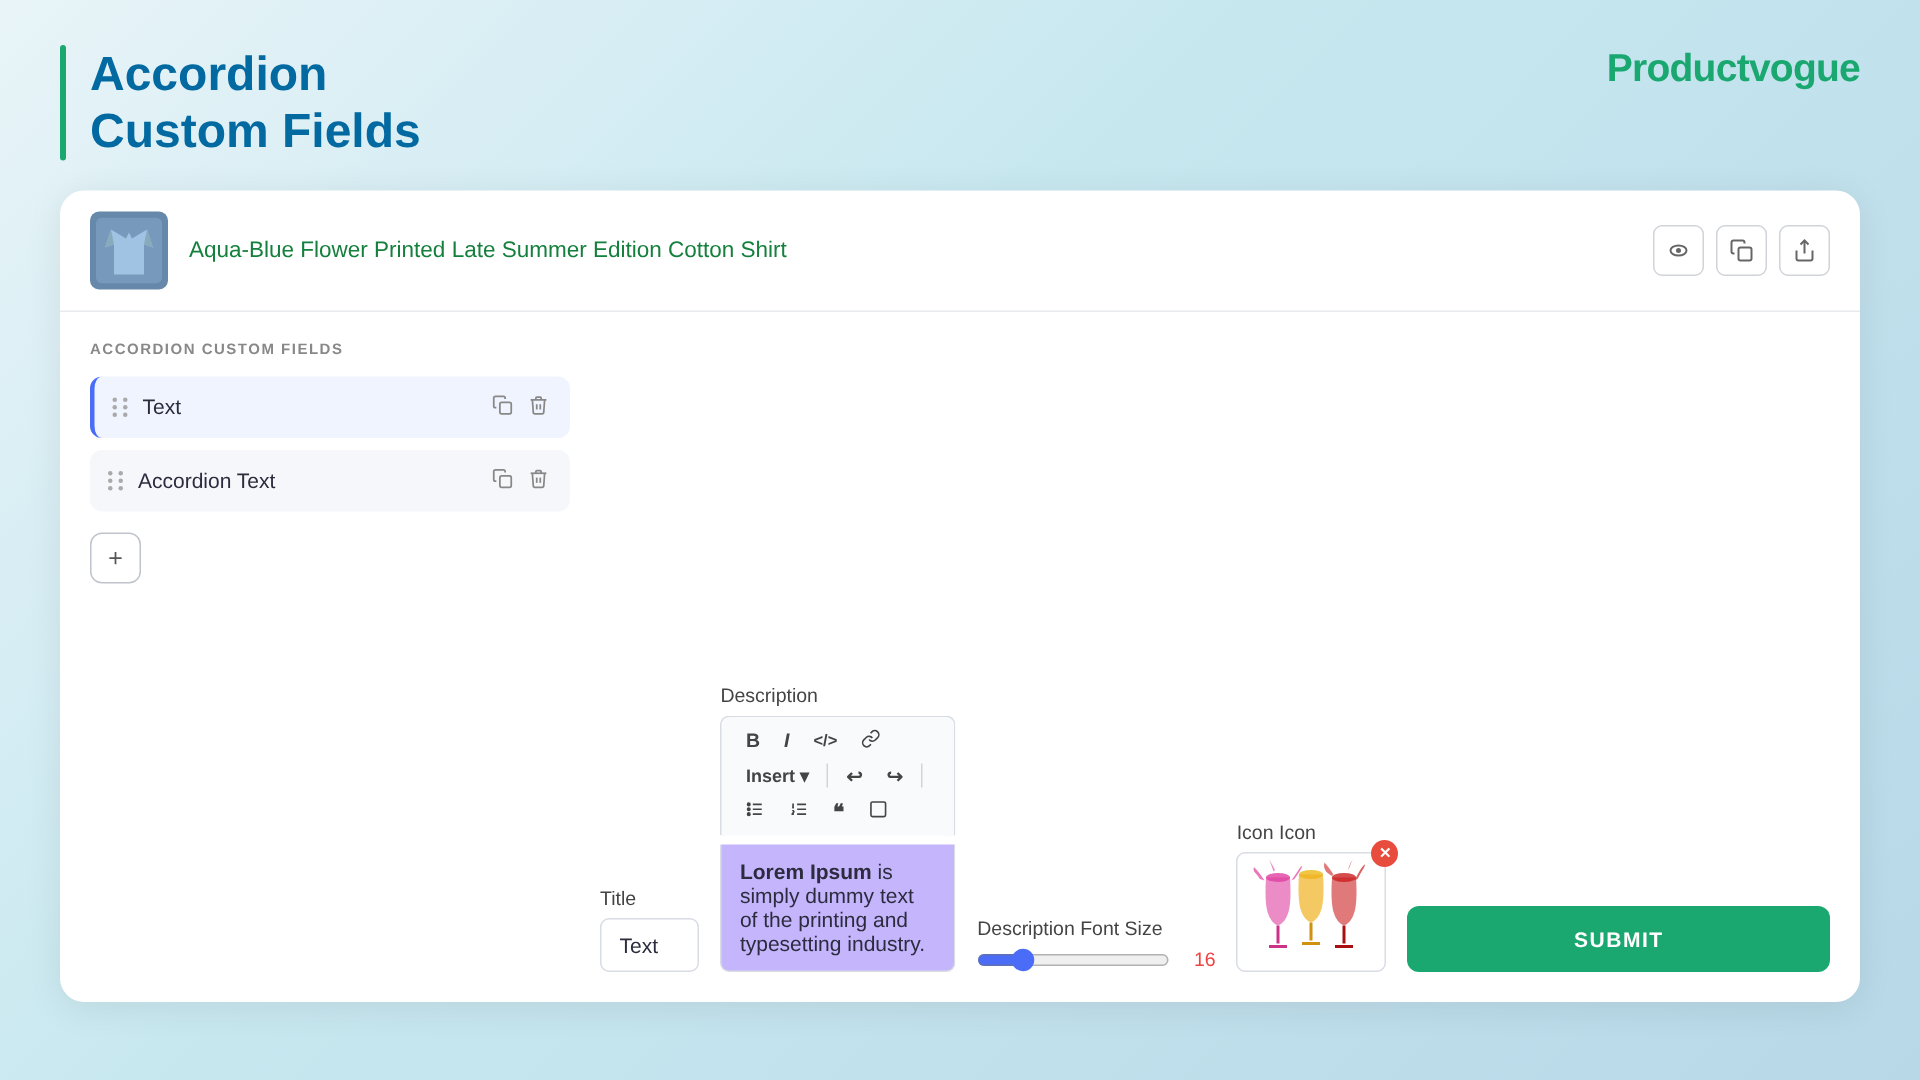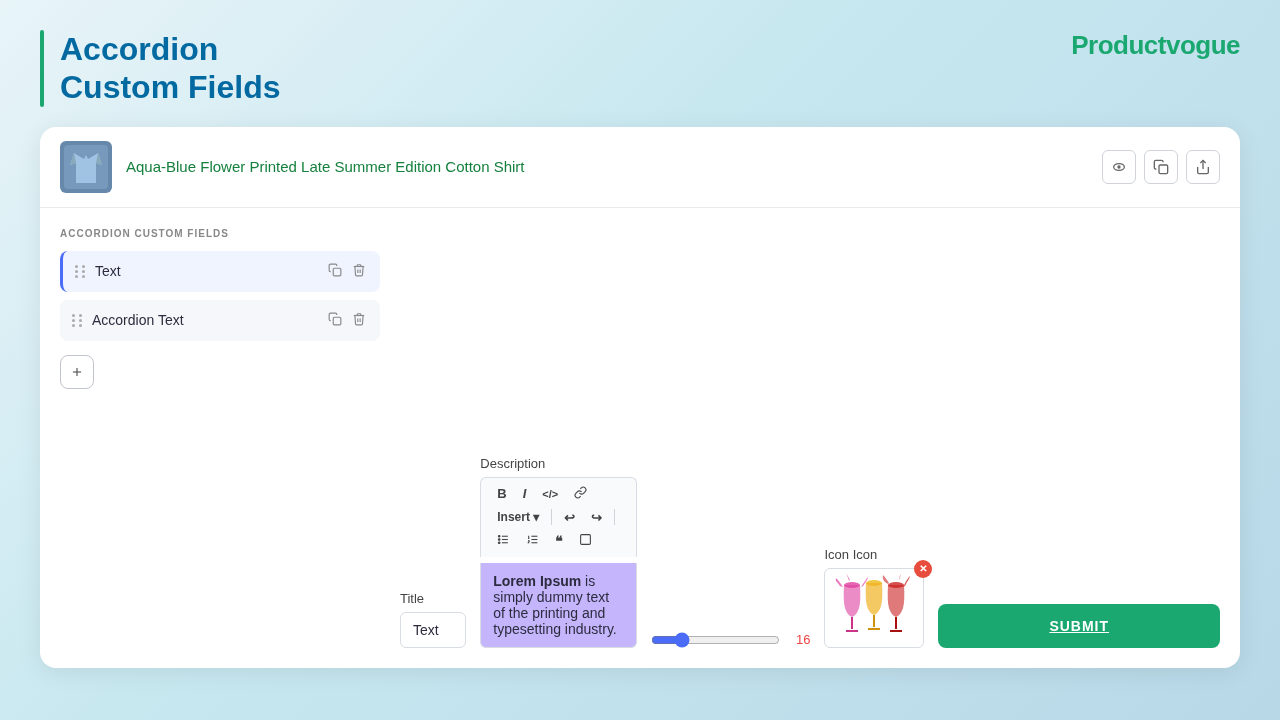--- a/index.html
+++ b/index.html
@@ -320,21 +320,20 @@
       background: #1aa870;
       color: white;
       border: none;
       border-radius: 8px;
       font-size: 14px;
       font-weight: 700;
       letter-spacing: 1px;
       cursor: pointer;
       text-transform: uppercase;
       margin-top: 4px;
-      text-decoration: underline;
     }
 
     
     .dots {
       display: grid;
       grid-template-columns: 1fr 1fr;
       gap: 2px;
       width: 12px;
     }
     .dot { width: 3px; height: 3px; background: #aaa; border-radius: 50%; }
@@ -524,20 +523,21 @@
               </svg>
           </button>
         </div>
 
         <div class="editor-content">
           <strong>Lorem Ipsum</strong><span> is simply dummy text of the printing and typesetting industry.</span>
         </div>
       </div>
 
       <div class="form-group">
+        <label class="form-label">Description Font Size</label>
         <div class="slider-row">
           <input type="range" min="8" max="48" value="16" style="flex: 1 1 0%; accent-color: rgb(74, 108, 247);">
           <span class="slider-value">16</span>
         </div>
       </div>
 
       <div class="icon-image-section">
         <label class="form-label">Icon Icon</label>
         <div class="image-container">
           <div class="image-box">

